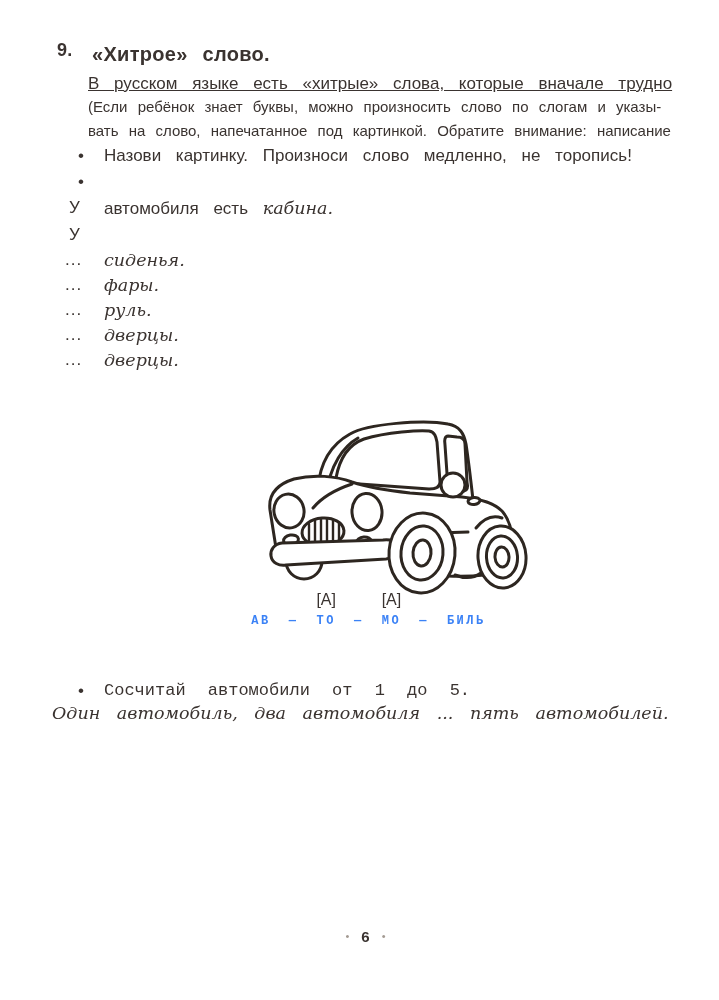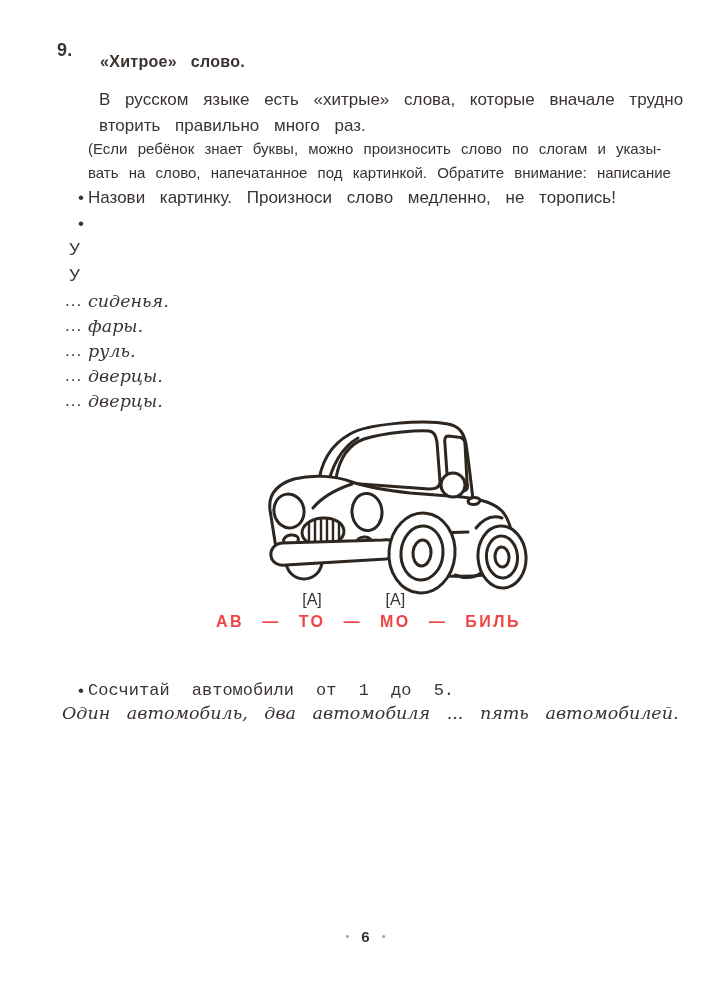--- a/index.html
+++ b/index.html
@@ -8,81 +8,81 @@
     width:719px; height:1000px;
     background:#ffffff;
     font-family:"Liberation Sans", sans-serif;
     color:#3a3330;
     overflow:hidden;
   }
   
   .flow { position:absolute; left:57px; top:37px; width:615px; }
   .heading-row { display:flex; line-height:26px; font-size:18px; font-weight:bold; letter-spacing:.3px; }
   .heading-row .num { width:31px; flex:0 0 31px; }
-  .heading-row h1 { margin:12px; font-size:16px; font-weight:bold; word-spacing:9px; letter-spacing:.3px; }
-  .intro { margin:0 0 0 42px; }
+  .heading-row h1 { margin:4px; font-size:20px; font-weight:bold; word-spacing:9px; letter-spacing:.3px; }
+  .intro { margin:0 0 0 31px;text-decoration:underline; }
   .intro .ln { display:block; line-height:26px; font-size:17px; word-spacing:10px; white-space:nowrap; }
   .note { margin:-2px 0 0 31px; }
   .note .ln { display:block; line-height:24px; font-size:15px; word-spacing:6px; white-space:nowrap; }
   .row { display:flex; line-height:26px; font-size:17px; white-space:nowrap; }
   .row .marker { width:31px; flex:0 0 31px; box-sizing:border-box; }
   .m-bullet { padding-left:21px; }
   .m-u      { padding-left:12px; }
   .m-dots   { padding-left:8px; letter-spacing:1px; }
-  .row .txt { word-spacing:10px; }
+  .row .txt { word-spacing:10px;margin-left:16px; }
   .row-dots { line-height:24px; }
   .ital { font-family:"DejaVu Serif", serif; font-style:italic; font-size:17.5px; }
   
   .car-box { position:absolute; left:252px; top:412px; width:280px; height:185px; }
   
   .syllables { position:absolute; left:0; top:589px; width:719px; display:flex; justify-content:center; padding-left:18px; box-sizing:border-box; gap:18px; }
   .seg { display:flex; flex-direction:column; align-items:center; }
   .seg-label { height:21px; line-height:21px; font-size:16px; color:#3a3330; }
-  .seg-text { line-height:23px; font-size:16px; font-weight:bold; letter-spacing:2.5px; color:#ef4444; }
+  .seg-text { line-height:23px; font-size:12px; font-weight:bold; letter-spacing:2.5px; color:#3b82f6;font-family:Liberation Mono, monospace; }
   
   .bottom-bullet { position:absolute; left:57px; top:678px; }
-  .count-line { position:absolute; left:62px; top:702px; line-height:22px; word-spacing:11px; white-space:nowrap; }
+  .count-line { position:absolute; left:52px; top:702px; line-height:22px; word-spacing:11px; white-space:nowrap; }
   .row .txt-wide { word-spacing:12px;font-family:Liberation Mono, monospace; }
   
   .footer { position:absolute; left:0; top:926px; width:719px; text-align:center; padding-left:12px; box-sizing:border-box; line-height:20px; }
   .footer .dot { color:#a39a92; font-size:11px; vertical-align:2px; }
   .footer .pgnum { font-size:15px; font-weight:bold; margin:0 12px; color:#3a3330; }
 </style>
 </head>
 <body>
 
 <div class="page">
 
   <div class="flow">
 
     <div class="heading-row">
       <span class="num">9.</span>
       <h1>«Хитрое» слово.</h1>
     </div>
 
     <p class="intro">
       <span class="ln">В русском языке есть «хитрые» слова, которые вначале трудно</span>
-      <span class="ln">вторить правильно много раз.</span>
     </p>
 
     <p class="note">
       <span class="ln">(Если ребёнок знает буквы, можно произносить слово по слогам и указы-</span>
       <span class="ln">вать на слово, напечатанное под картинкой. Обратите внимание: написание</span>
     </p>
 
     <div class="row">
       <span class="marker m-bullet">•</span>
       <span class="txt">Назови картинку. Произноси слово медленно, не торопись!</span>
     </div>
     <div class="row">
       <span class="marker m-bullet">•</span>
     </div>
 
     <div class="row">
       <span class="marker m-u">У</span>
+      <span class="txt"><span>автомобиля есть</span> <i class="ital">кабина.</i></span>
     </div>
     <div class="row">
       <span class="marker m-u">У</span>
     </div>
 
     <div class="row row-dots">
       <span class="marker m-dots">...</span>
       <span class="txt"><i class="ital">сиденья.</i></span>
     </div>
     <div class="row row-dots">

